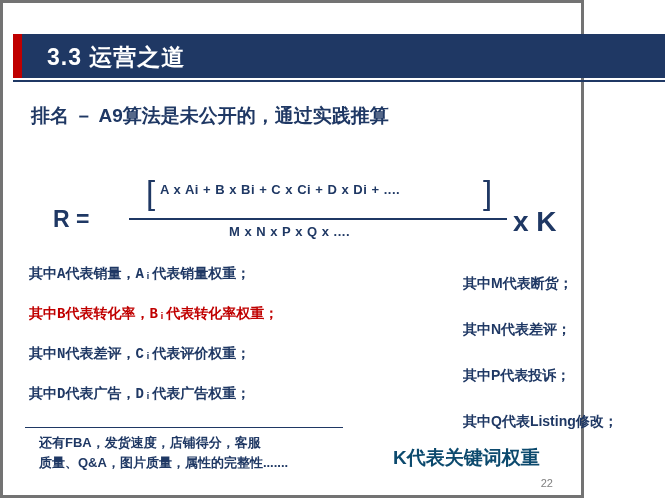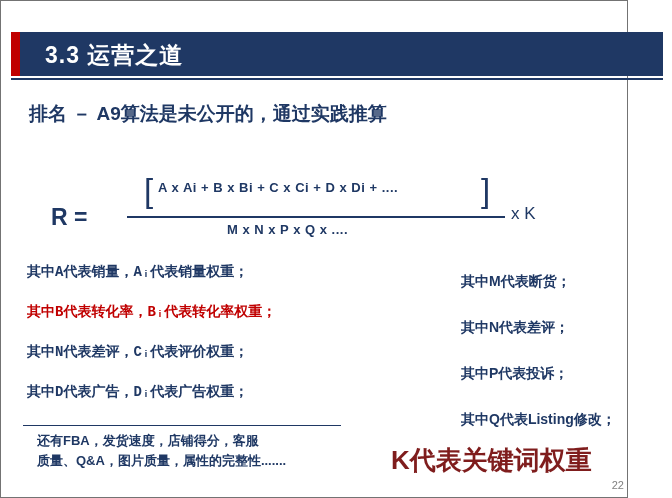--- a/index.html
+++ b/index.html
@@ -8,24 +8,24 @@
   }
   body {
     width: 672px;
     height: 498px;
     background: #ffffff;
     font-family: "Liberation Sans", sans-serif;
     overflow: hidden;
   }
   .slide {
     position: relative;
-    width: 628px;
+    width: 584px;
     height: 498px;
     box-sizing: border-box;
-    border: 1px solid #737373;
+    border: 3px solid #737373;
     background: #ffffff;
   }
   
   .title-bar {
     position: absolute;
     left: 10px;
     top: 31px;
     width: 652px;
     height: 44px;
     background: #1f3864;
@@ -116,22 +116,22 @@
     top: 56px;
     font-size: 13px;
     font-weight: bold;
     letter-spacing: 0.5px;
     white-space: nowrap;
   }
   .formula-xk {
     position: absolute;
     left: 480px;
     top: 38px;
-    font-size: 17px;
-    font-weight: normal;
+    font-size: 28px;
+    font-weight: bold;
     white-space: nowrap;
   }
   
   .col-left {
     position: absolute;
     left: 26px;
     top: 262px;
     width: 320px;
     font-family: Liberation Mono, monospace;
   }
@@ -168,29 +168,29 @@
     font-size: 13px;
     font-weight: bold;
     color: #1f3864;
     line-height: 20px;
   }
   
   .red-emphasis {
     position: absolute;
     left: 390px;
     top: 442px;
-    font-size: 26px;
-    font-weight: bold;
-    color: #7f1d1d;
+    font-size: 19px;
+    font-weight: bold;
+    color: #0c4a6e;
     white-space: nowrap;
   }
   
   .page-number {
     position: absolute;
-    right: 3px;
+    right: 28px;
     bottom: 6px;
     font-size: 11px;
     color: #808080;
   }
 </style>
 </head>
 <body>
 
 <div class="slide">
 

